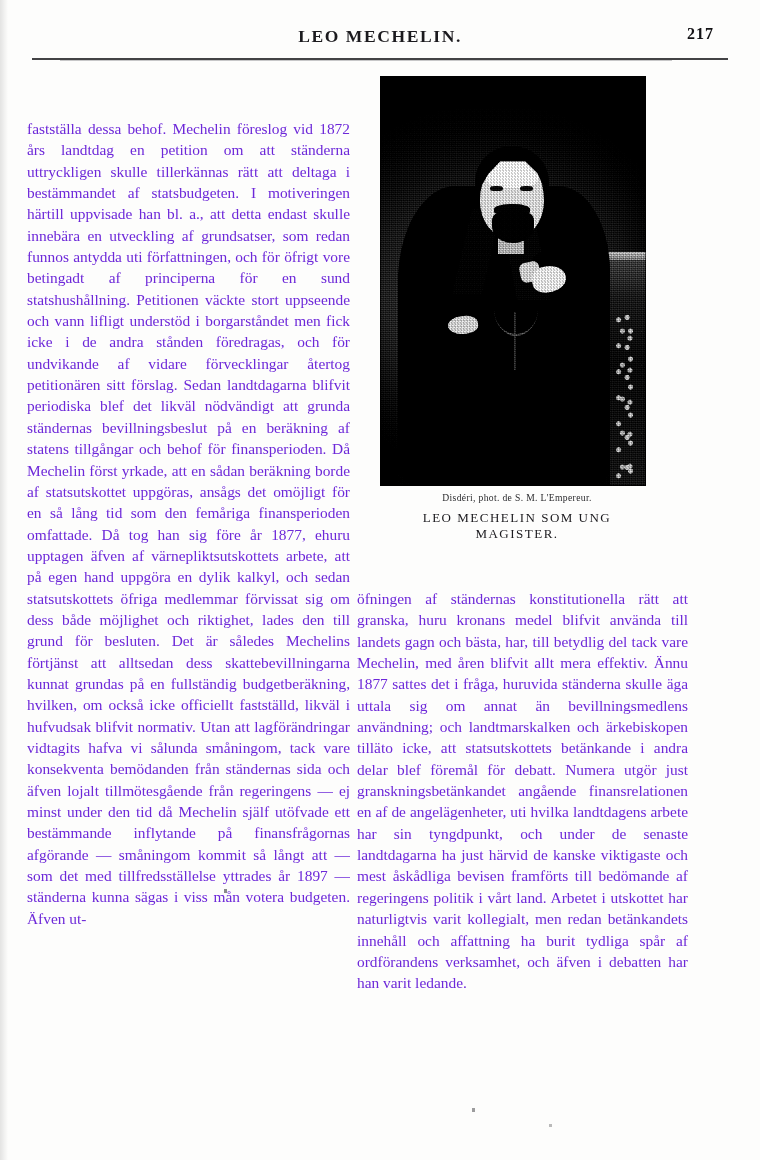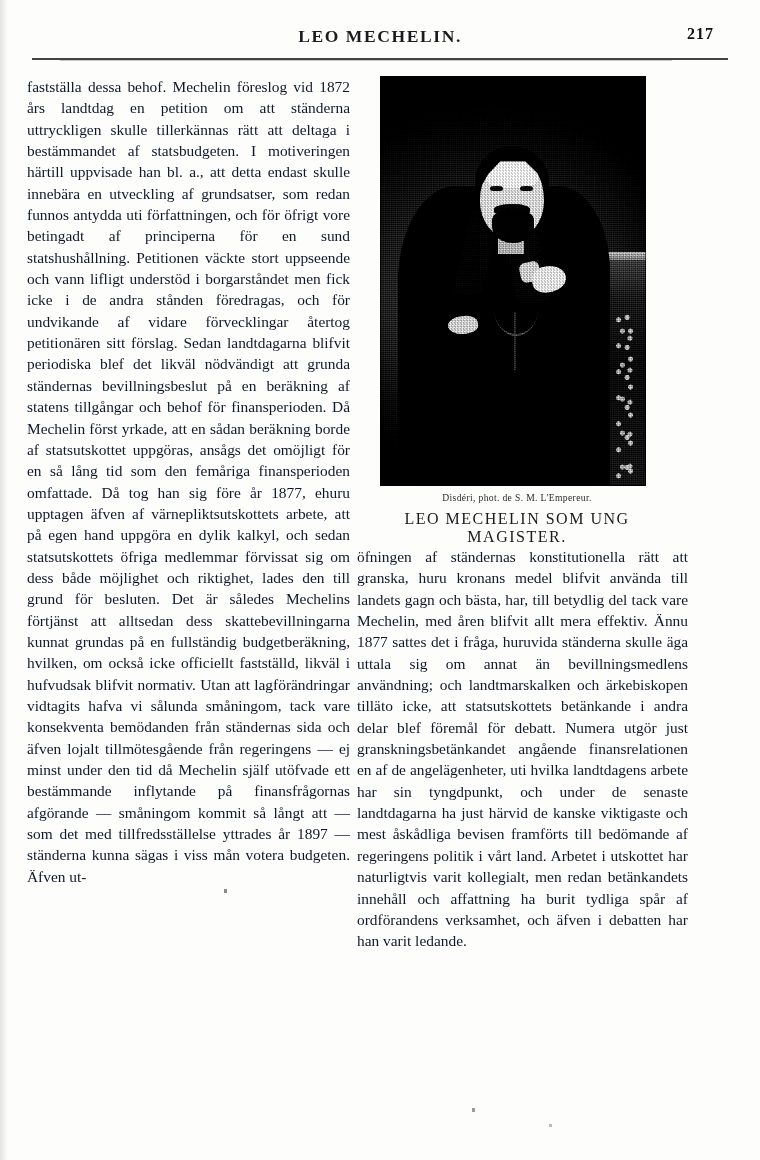--- a/index.html
+++ b/index.html
@@ -72,21 +72,22 @@
   }
 
   
   .col {
     position: absolute;
     font-size: 15.4px;
     line-height: 21.35px;
     text-align: justify;
     text-justify: inter-word;
     hyphens: manual;
-    color: #0f172a;
+    color: #6d28d9;
+    margin-top: 42px;
   }
   .col p { margin: 0; }
   .col-left {
     left: 27px;
     top: 76px;
     width: 323px;
   }
   .col-right-lower {
     left: 357px;
     top: 546px;
@@ -353,21 +354,21 @@
   .credit {
     margin-top: 6px;
     text-align: center;
     font-size: 9.6px;
     letter-spacing: .35px;
     color: #2a2a2d;
   }
   .fig-caption {
     margin-top: 7px;
     text-align: center;
-    font-size: 16px;
+    font-size: 13px;
     letter-spacing: 1.5px;
     text-transform: uppercase;
     color: #1b1a1e;
   }
 
   
   .scan-speck {
     position: absolute;
     background: #3c3c3e;
     opacity: .5;

